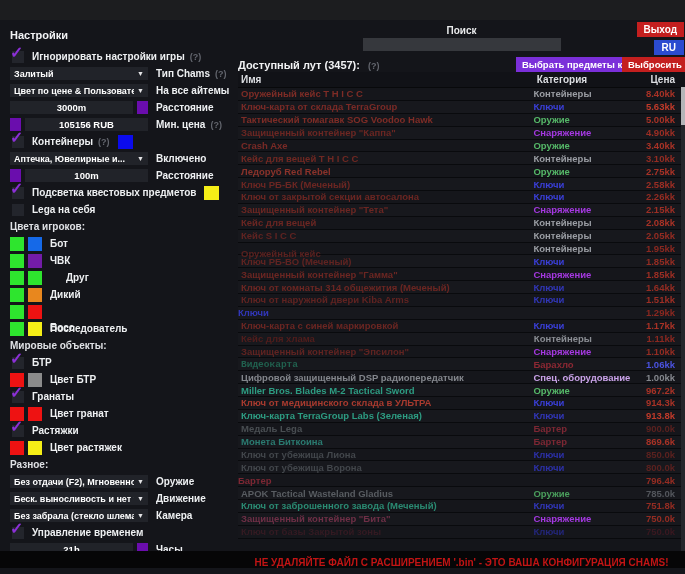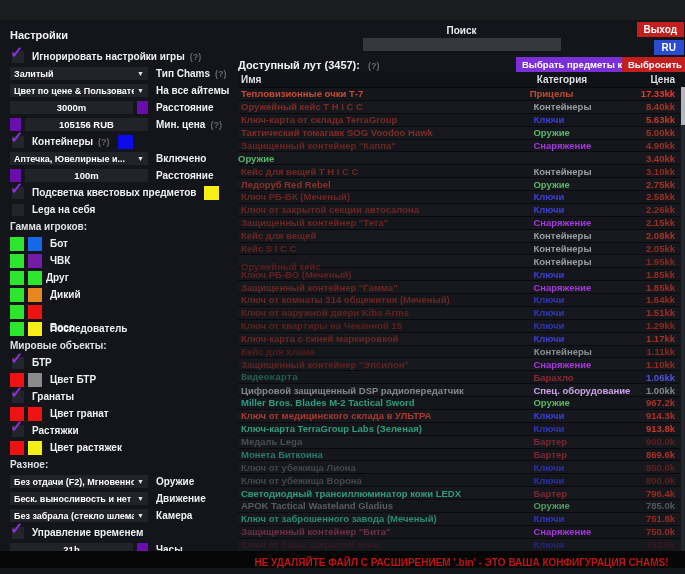--- a/index.html
+++ b/index.html
@@ -121,36 +121,36 @@
           <span class="chk">✓</span>
         </span>
         <span class="sb-label">Подсветка квестовых предметов</span>
         <span class="swatch sw-cb" style="background: rgb(245, 238, 23); width: 15px; height: 14px;"></span>
       </div>
       <div class="sb-row">
         <span class="cbox"></span>
         <span class="sb-label">Lega на себя</span>
       </div>
       <div class="sb-row">
-        <span class="sb-section">Гамма игроков:</span>
+        <span class="sb-section">Цвета игроков:</span>
       </div>
       <div class="sb-row">
         <span class="pairsw" style="background: rgb(46, 229, 46);"></span>
         <span class="pairsw" style="background: rgb(21, 105, 232);"></span>
         <span class="sb-label" style="margin-left: 4px;">Бот</span>
       </div>
       <div class="sb-row">
         <span class="pairsw" style="background: rgb(46, 229, 46);"></span>
         <span class="pairsw" style="background: rgb(115, 28, 168);"></span>
         <span class="sb-label" style="margin-left: 4px;">ЧВК</span>
       </div>
       <div class="sb-row">
         <span class="pairsw" style="background: rgb(46, 229, 46);"></span>
         <span class="pairsw" style="background: rgb(46, 229, 46);"></span>
-        <span class="sb-label" style="margin-left: 0;">Друг</span>
+        <span class="sb-label" style="margin-left: 20px;">Друг</span>
       </div>
       <div class="sb-row">
         <span class="pairsw" style="background: rgb(46, 229, 46);"></span>
         <span class="pairsw" style="background: rgb(232, 135, 30);"></span>
         <span class="sb-label" style="margin-left: 4px;">Дикий</span>
       </div>
       <div class="sb-row">
         <span class="pairsw" style="background: rgb(46, 229, 46);"></span>
         <span class="pairsw" style="background: rgb(238, 18, 18);"></span>
         <span class="sb-label" style="margin-left: 4px; margin-top: 32px;">Босс</span>
@@ -247,45 +247,41 @@
 <button class="dropall-btn">Выбросить все</button>
 
 <div class="loot-table">
   <div class="thead">
     <div class="th-name">Имя</div>
     <div class="th-cat">Категория</div>
     <div class="th-price">Цена</div>
   </div>
   <div>
       <div class="lt-row">
-        <div class="lt-name" style="color: rgb(201, 74, 48);">Тепловизионные очки Т-7</div>
-        <div class="lt-cat" style="color: rgb(196, 74, 46);">Прицелы</div>
-        <div class="lt-price" style="color: rgb(240, 52, 38);">17.33kk</div>
-      </div>
-      <div class="lt-row">
         <div class="lt-name" style="color: rgb(126, 44, 38);">Оружейный кейс T H I C C</div>
         <div class="lt-cat" style="color: rgb(154, 157, 163);">Контейнеры</div>
         <div class="lt-price" style="color: rgb(168, 50, 38);">8.40kk</div>
       </div>
       <div class="lt-row">
         <div class="lt-name" style="color: rgb(121, 42, 38);">Ключ-карта от склада TerraGroup</div>
         <div class="lt-cat" style="color: rgb(58, 63, 217);">Ключи</div>
         <div class="lt-price" style="color: rgb(192, 58, 42);">5.63kk</div>
       </div>
       <div class="lt-row">
         <div class="lt-name" style="color: rgb(126, 44, 38);">Тактический томагавк SOG Voodoo Hawk</div>
         <div class="lt-cat" style="color: rgb(85, 184, 104);">Оружие</div>
         <div class="lt-price" style="color: rgb(168, 50, 38);">5.00kk</div>
       </div>
       <div class="lt-row">
         <div class="lt-name" style="color: rgb(107, 38, 34);">Защищенный контейнер "Каппа"</div>
         <div class="lt-cat" style="color: rgb(164, 56, 224);">Снаряжение</div>
         <div class="lt-price" style="color: rgb(156, 46, 36);">4.90kk</div>
       </div>
       <div class="lt-row">
+        <div class="lt-name" style="color: rgb(121, 42, 38);">Crash Axe</div>
         <div class="lt-cat" style="color: rgb(85, 184, 104);">Оружие</div>
         <div class="lt-price" style="color: rgb(168, 50, 38);">3.40kk</div>
       </div>
       <div class="lt-row">
         <div class="lt-name" style="color: rgb(112, 40, 34);">Кейс для вещей T H I C C</div>
         <div class="lt-cat" style="color: rgb(154, 157, 163);">Контейнеры</div>
         <div class="lt-price" style="color: rgb(148, 44, 34);">3.10kk</div>
       </div>
       <div class="lt-row">
         <div class="lt-name" style="color: rgb(138, 50, 42);">Ледоруб Red Rebel</div>
@@ -336,21 +332,20 @@
         <div class="lt-name" style="color: rgb(107, 38, 34);">Ключ от комнаты 314 общежития (Меченый)</div>
         <div class="lt-cat" style="color: rgb(49, 54, 184);">Ключи</div>
         <div class="lt-price" style="color: rgb(148, 44, 34);">1.64kk</div>
       </div>
       <div class="lt-row">
         <div class="lt-name" style="color: rgb(96, 35, 33);">Ключ от наружной двери Kiba Arms</div>
         <div class="lt-cat" style="color: rgb(49, 54, 184);">Ключи</div>
         <div class="lt-price" style="color: rgb(156, 46, 36);">1.51kk</div>
       </div>
       <div class="lt-row">
-        <div class="lt-name" style="color: rgb(90, 33, 31);">Ключ от квартиры на Чеканной 15</div>
         <div class="lt-cat" style="color: rgb(49, 54, 184);">Ключи</div>
         <div class="lt-price" style="color: rgb(138, 40, 32);">1.29kk</div>
       </div>
       <div class="lt-row">
         <div class="lt-name" style="color: rgb(107, 38, 34);">Ключ-карта с синей маркировкой</div>
         <div class="lt-cat" style="color: rgb(58, 63, 217);">Ключи</div>
         <div class="lt-price" style="color: rgb(168, 50, 38);">1.17kk</div>
       </div>
       <div class="lt-row">
         <div class="lt-name" style="color: rgb(81, 29, 28);">Кейс для хлама</div>
@@ -401,21 +396,20 @@
         <div class="lt-name" style="color: rgb(66, 70, 75);">Ключ от убежища Лиона</div>
         <div class="lt-cat" style="color: rgb(44, 48, 168);">Ключи</div>
         <div class="lt-price" style="color: rgb(90, 33, 31);">850.0k</div>
       </div>
       <div class="lt-row">
         <div class="lt-name" style="color: rgb(66, 70, 75);">Ключ от убежища Ворона</div>
         <div class="lt-cat" style="color: rgb(44, 48, 168);">Ключи</div>
         <div class="lt-price" style="color: rgb(90, 33, 31);">800.0k</div>
       </div>
       <div class="lt-row">
-        <div class="lt-name" style="color: rgb(45, 156, 130);">Светодиодный трансиллюминатор кожи LEDX</div>
         <div class="lt-cat" style="color: rgb(124, 39, 51);">Бартер</div>
         <div class="lt-price" style="color: rgb(148, 44, 34);">796.4k</div>
       </div>
       <div class="lt-row">
         <div class="lt-name" style="color: rgb(88, 92, 97);">APOK Tactical Wasteland Gladius</div>
         <div class="lt-cat" style="color: rgb(74, 158, 92);">Оружие</div>
         <div class="lt-price" style="color: rgb(83, 86, 92);">785.0k</div>
       </div>
       <div class="lt-row">
         <div class="lt-name" style="color: rgb(42, 138, 114);">Ключ от заброшенного завода (Меченый)</div>

